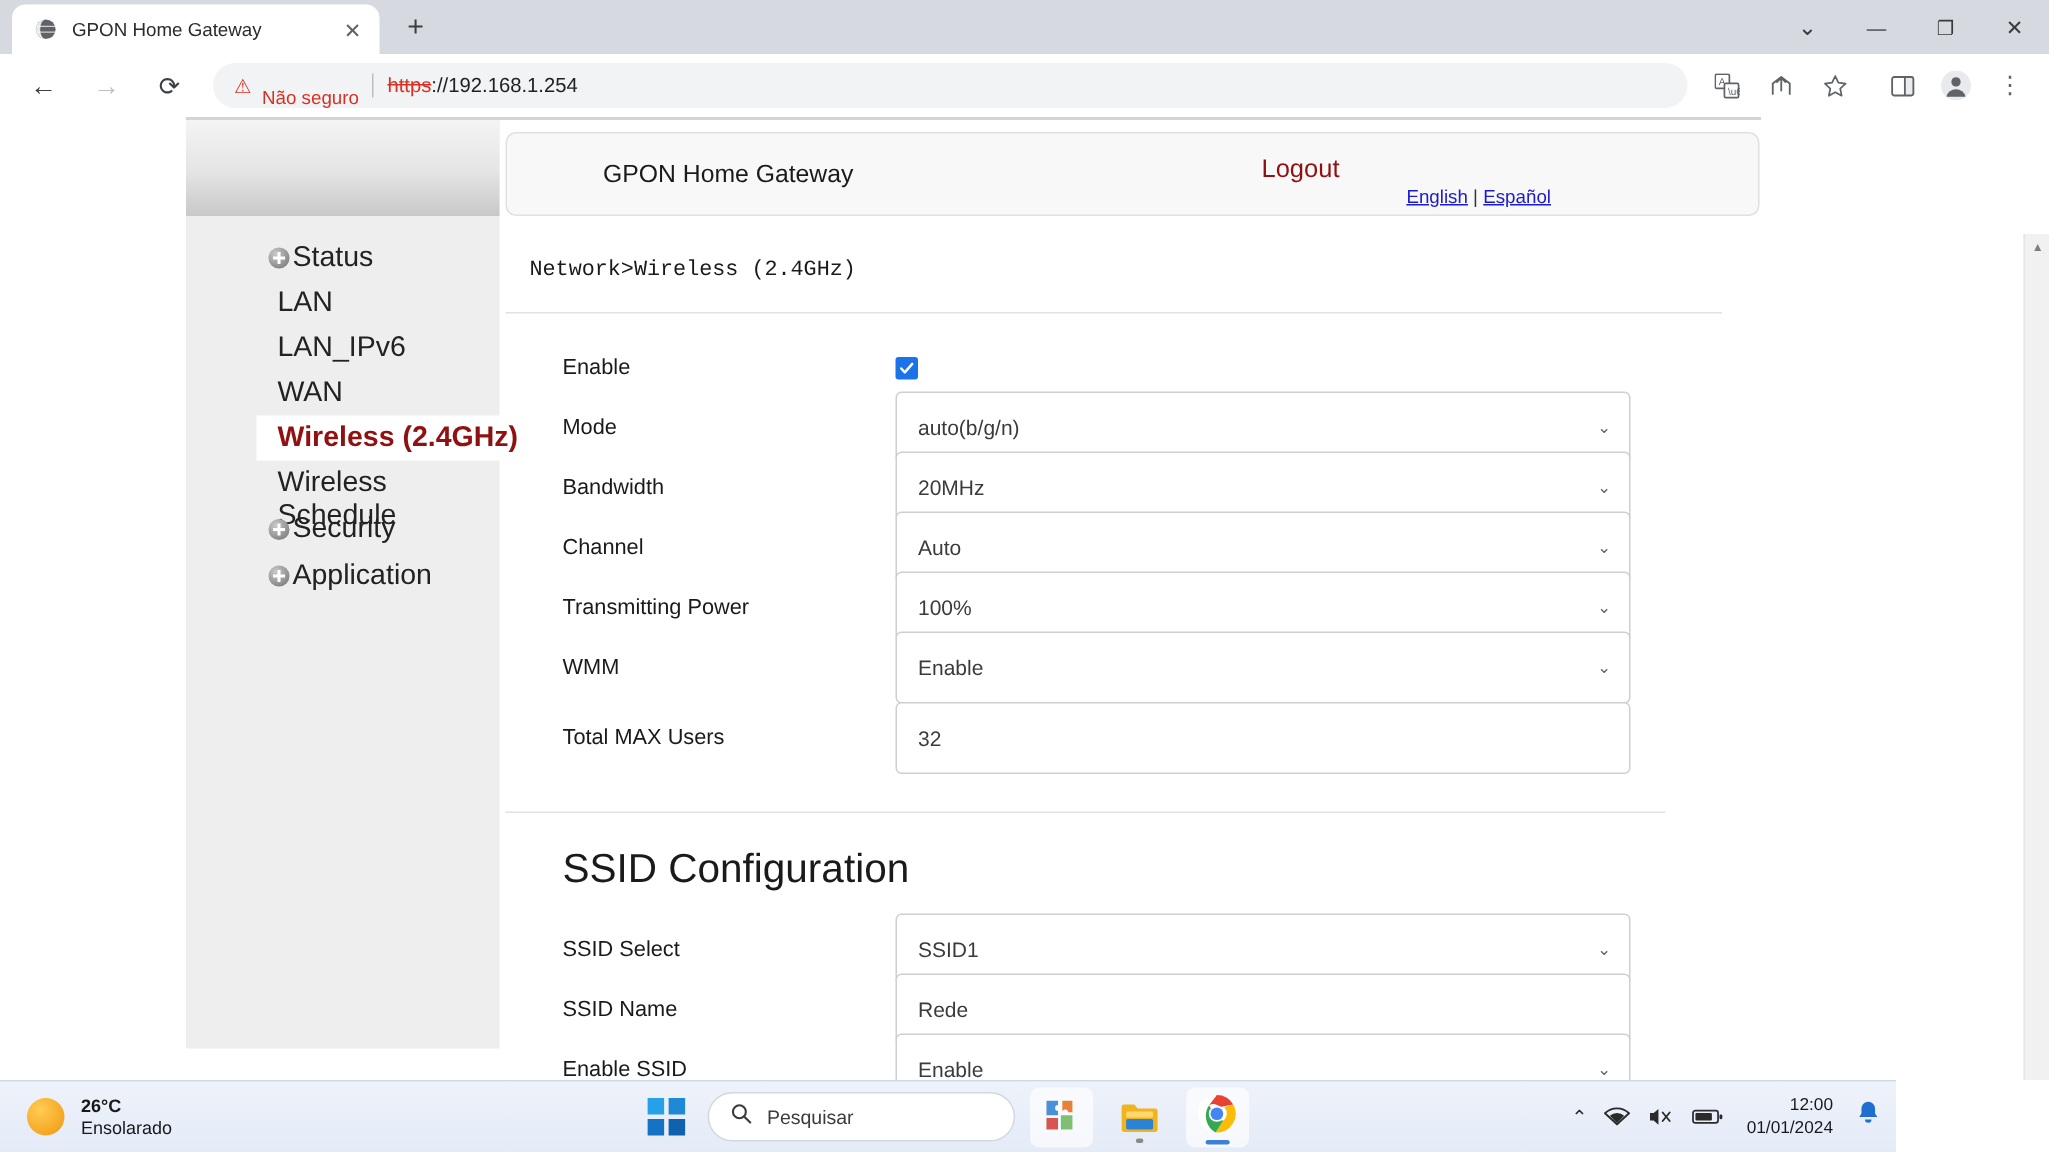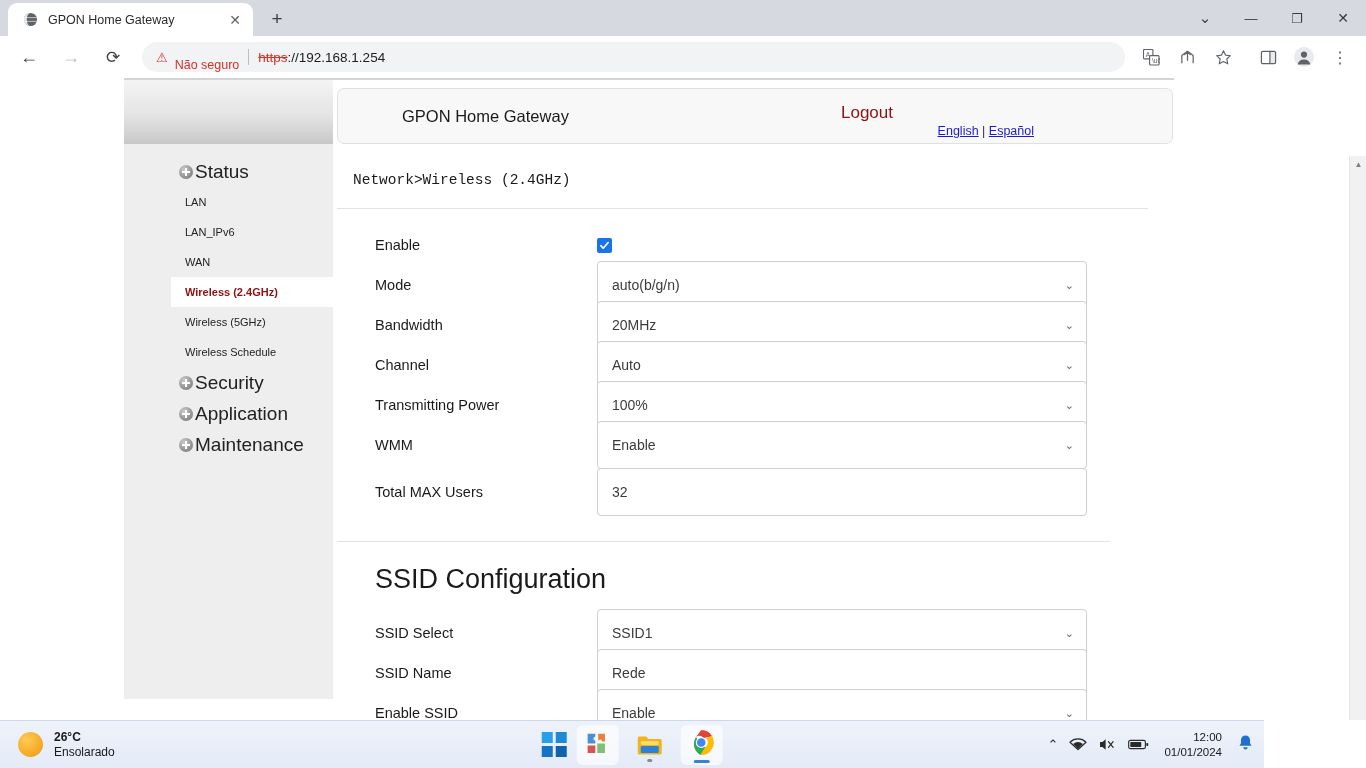--- a/index.html
+++ b/index.html
@@ -118,22 +118,22 @@
   }
   .nav-ico::before {
     content: ""; position: absolute; left: 3px; top: 6px;
     width: 8px; height: 2px; background: #ffffff;
   }
   .nav-ico.plus::after {
     content: ""; position: absolute; left: 6px; top: 3px;
     width: 2px; height: 8px; background: #ffffff;
   }
   .nav-sub {
-    padding: 4px 0 4px 14px; font-size: 11px; color: #222222;
-    height: 30px; display: flex; align-items: center;
+    padding: 4px 0 4px 14px; font-size: 19px; color: #222222;
+    height: 30px; display: flex; align-items: flex-start;
   }
   .nav-sub.selected {
     background: #ffffff; color: #8f1111; font-weight: bold;
     width: 209px;
   }
 
   
   .content {
     position: absolute; left: 337px; top: 2px;
     width: 840px; height: 619px;
@@ -364,37 +364,30 @@
         <div class="nav-sub">
           <span>LAN_IPv6</span>
         </div>
         <div class="nav-sub">
           <span>WAN</span>
         </div>
         <div class="nav-sub selected">
           <span>Wireless (2.4GHz)</span>
         </div>
         <div class="nav-sub">
-          <span>Wireless (5GHz)</span>
-        </div>
-        <div class="nav-sub">
           <span>Wireless Schedule</span>
         </div>
 
         <div class="nav-top">
           <span class="nav-ico plus"></span>
           <span>Security</span>
         </div>
         <div class="nav-top">
           <span class="nav-ico plus"></span>
           <span>Application</span>
-        </div>
-        <div class="nav-top">
-          <span class="nav-ico plus"></span>
-          <span>Maintenance</span>
         </div>
 
       </div>
     </div>
 
     <div class="content">
 
       <div class="gpon-header">
         <span class="gpon-title">GPON Home Gateway</span>
         <span class="logout">Logout</span>
@@ -530,20 +523,29 @@
     </div>
 
     <div class="tb-center">
       <div class="win-logo">
         <span class="win-q"></span>
         <span class="win-q"></span>
         <span class="win-q"></span>
         <span class="win-q"></span>
       </div>
 
+      <div class="searchbox">
+        <span>
+          <svg width="15" height="15" viewBox="0 0 16 16">
+            <circle cx="6.6" cy="6.6" r="4.6" fill="none" stroke="#3b3b3b" stroke-width="1.5"></circle>
+            <line x1="10.1" y1="10.1" x2="14.3" y2="14.3" stroke="#3b3b3b" stroke-width="1.5" stroke-linecap="round"></line>
+          </svg>
+        </span>
+        <span class="search-label">Pesquisar</span>
+      </div>
 
       <div class="tb-app active">
         <span>
           <svg width="25" height="25" viewBox="0 0 26 26">
             <path d="M3 4 h8 v3 a2 2 0 1 0 0 4 v3 H3 Z" fill="#4a90d9"></path>
             <path d="M13 4 h8 v8 h-3 a2 2 0 1 0 -4 0 V4 Z" fill="#e8803a"></path>
             <path d="M3 16 h8 v8 H3 Z" fill="#d9534f"></path>
             <path d="M13 14 h8 v10 h-8 Z" fill="#7ebf73"></path>
           </svg>
         </span>

